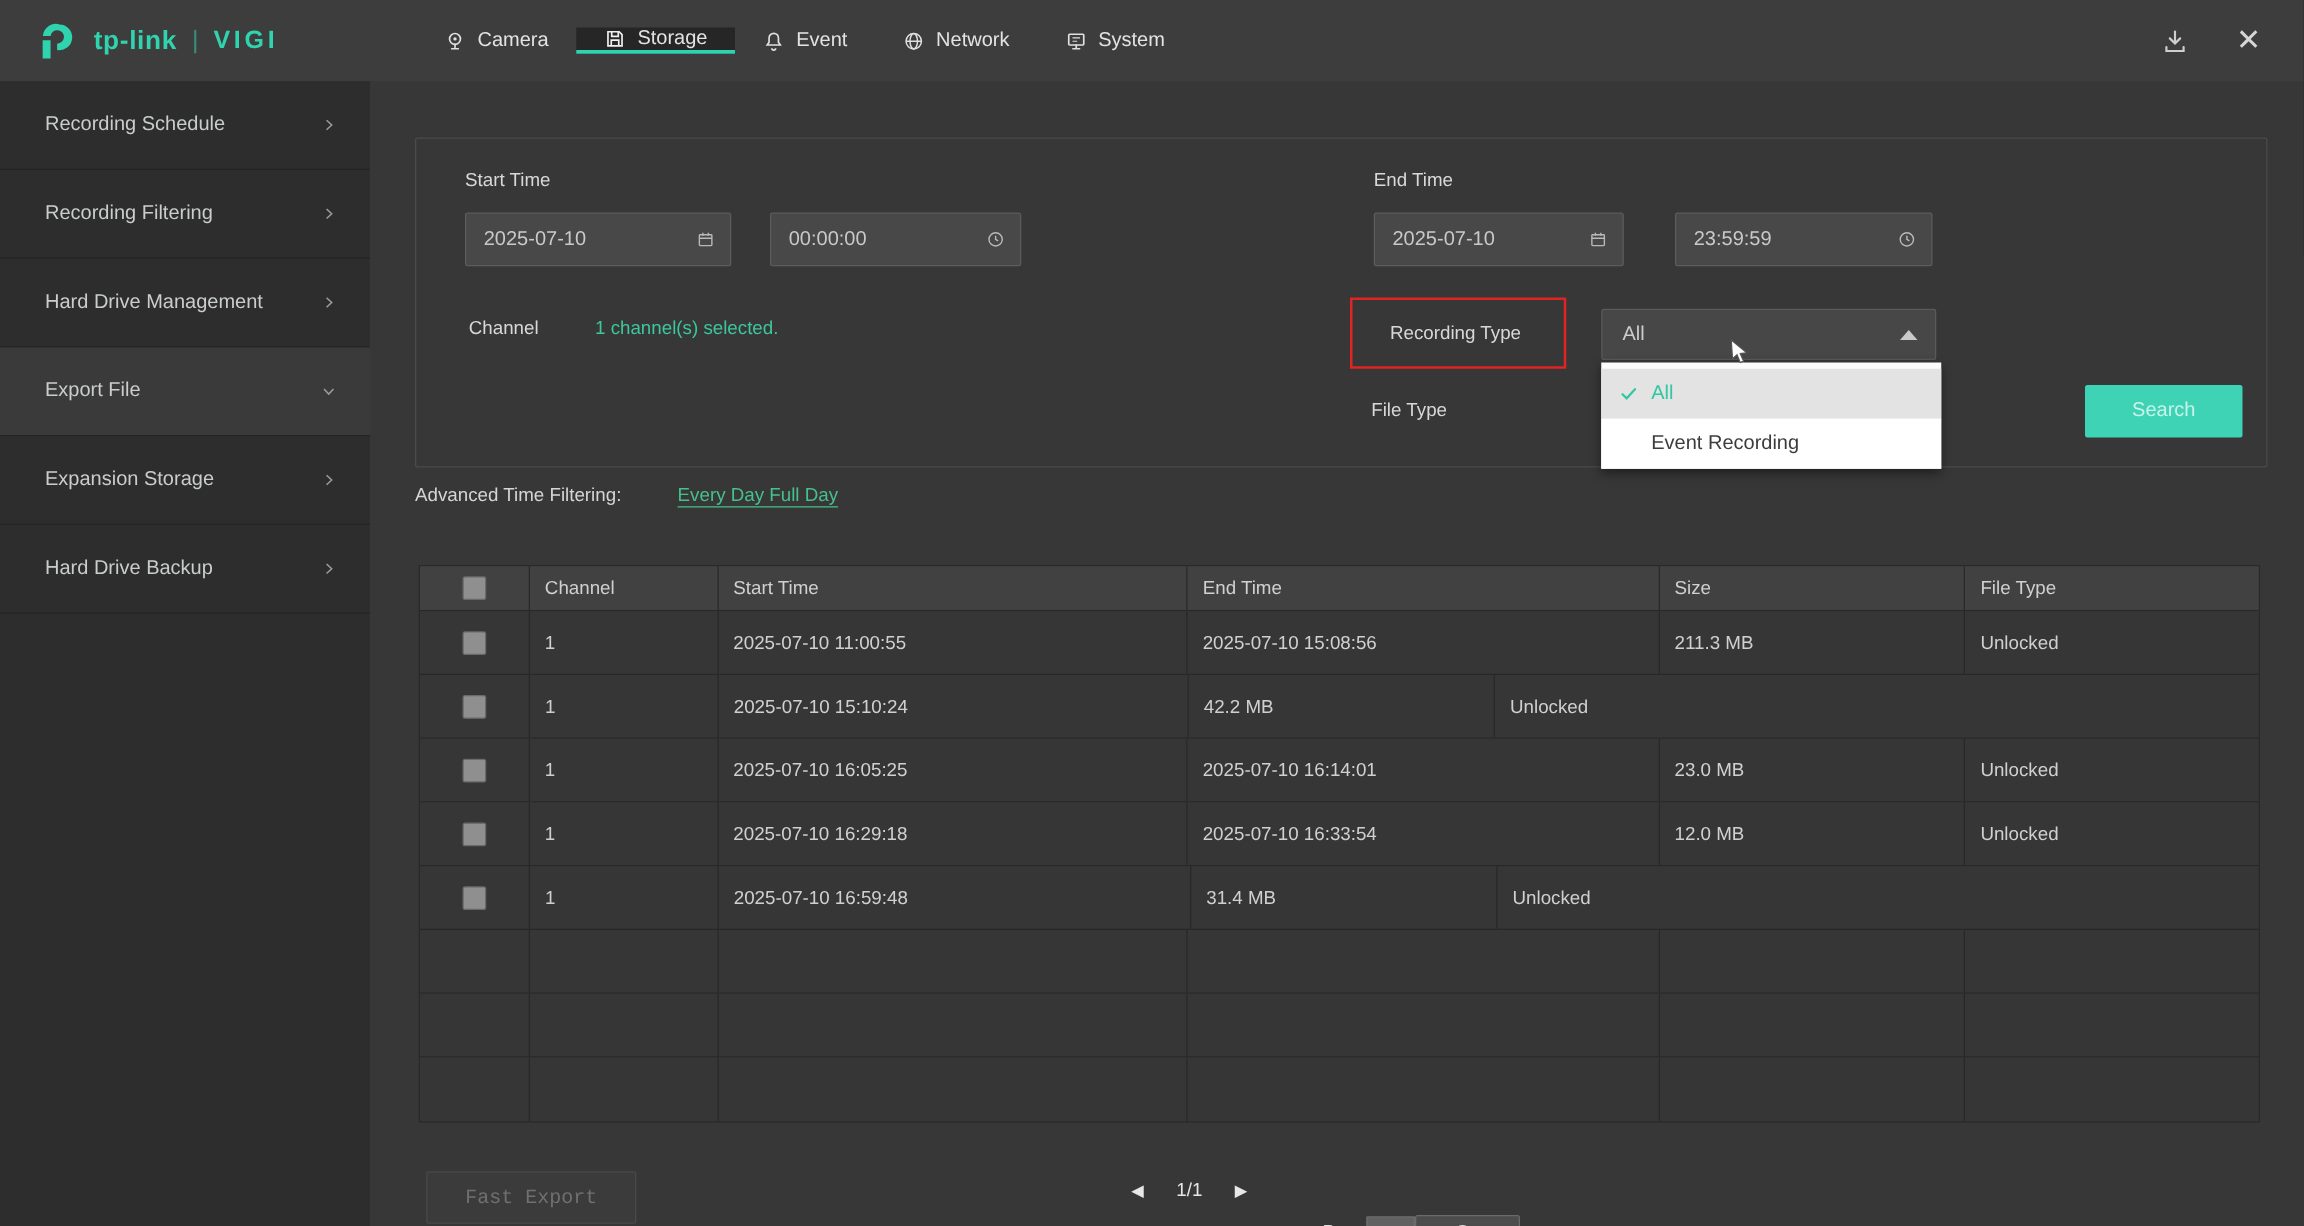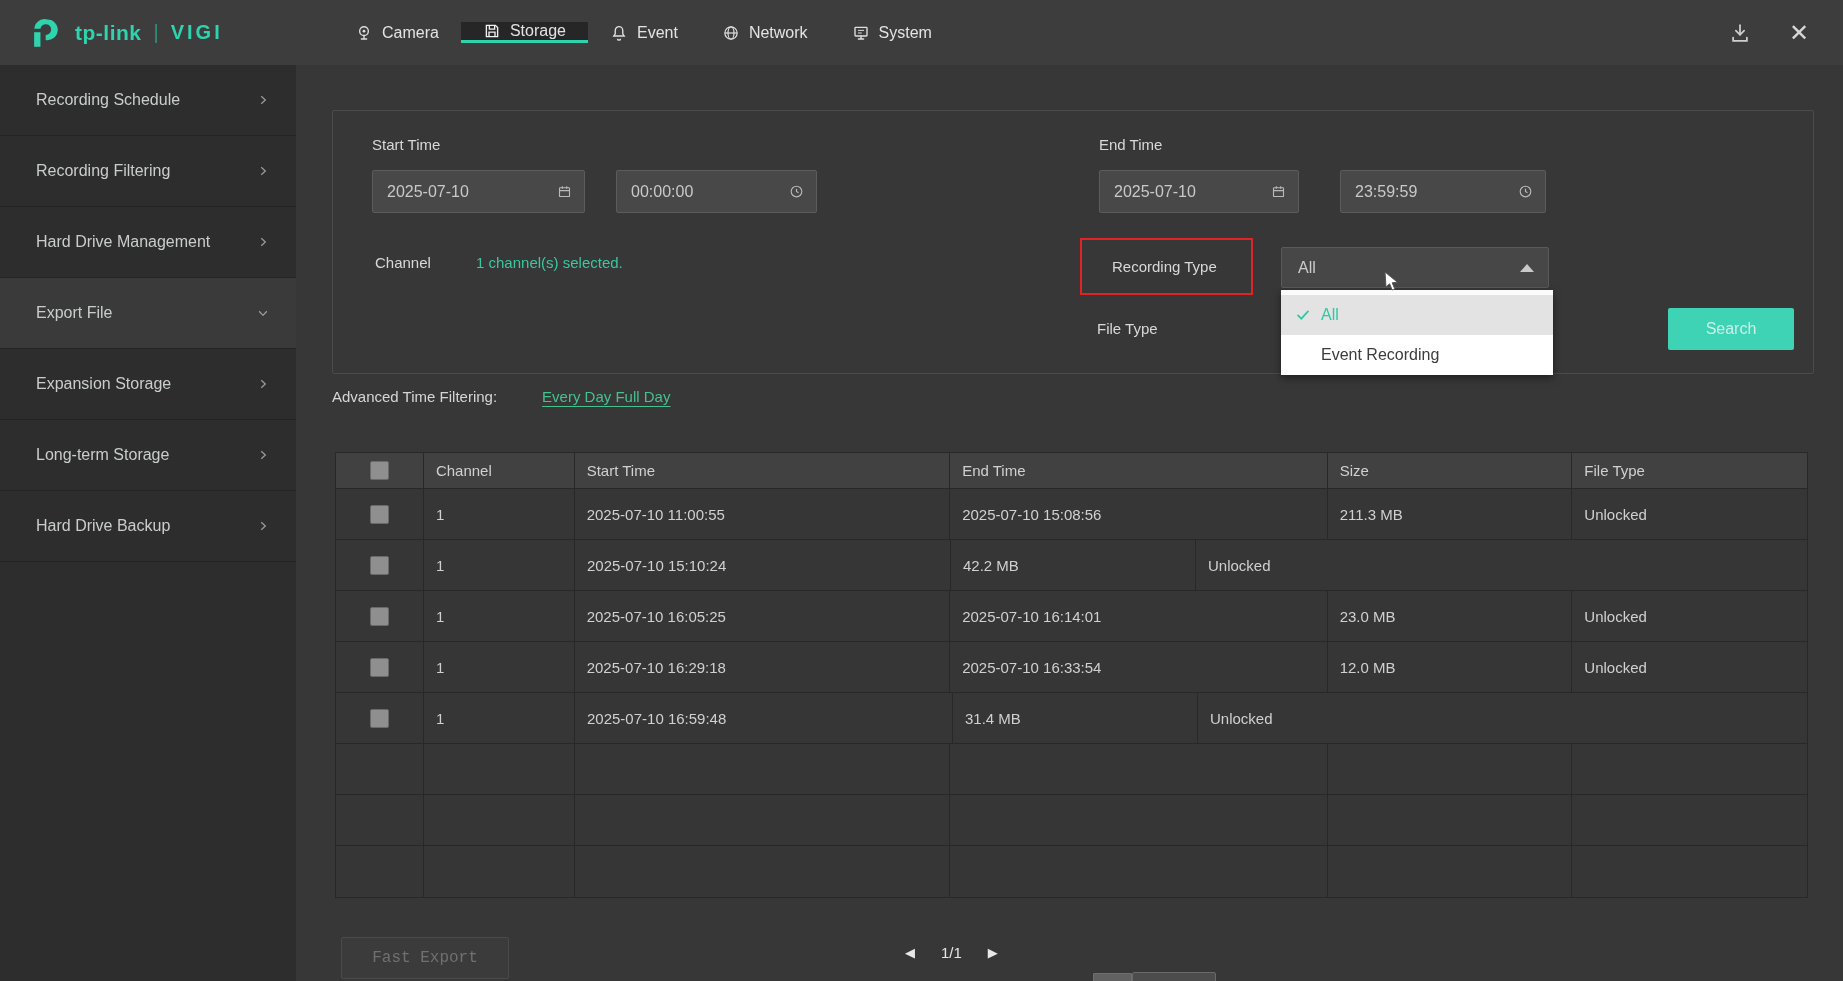--- a/index.html
+++ b/index.html
@@ -187,28 +187,20 @@
     </div>
     <div class="side-item">
       <span>Expansion Storage</span>
       <span class="chev">
           <svg width="14" height="14" viewBox="0 0 24 24" fill="none" stroke="#9a9a9a" stroke-width="2.2">
             <path d="M9 5.5l7 6.5-7 6.5"></path>
           </svg>
         </span>
     </div>
     <div class="side-item">
-      <span>Long-term Storage</span>
-      <span class="chev">
-          <svg width="14" height="14" viewBox="0 0 24 24" fill="none" stroke="#9a9a9a" stroke-width="2.2">
-            <path d="M9 5.5l7 6.5-7 6.5"></path>
-          </svg>
-        </span>
-    </div>
-    <div class="side-item">
       <span>Hard Drive Backup</span>
       <span class="chev">
           <svg width="14" height="14" viewBox="0 0 24 24" fill="none" stroke="#9a9a9a" stroke-width="2.2">
             <path d="M9 5.5l7 6.5-7 6.5"></path>
           </svg>
         </span>
     </div>
   </div>
 
   <div class="panel"></div>

